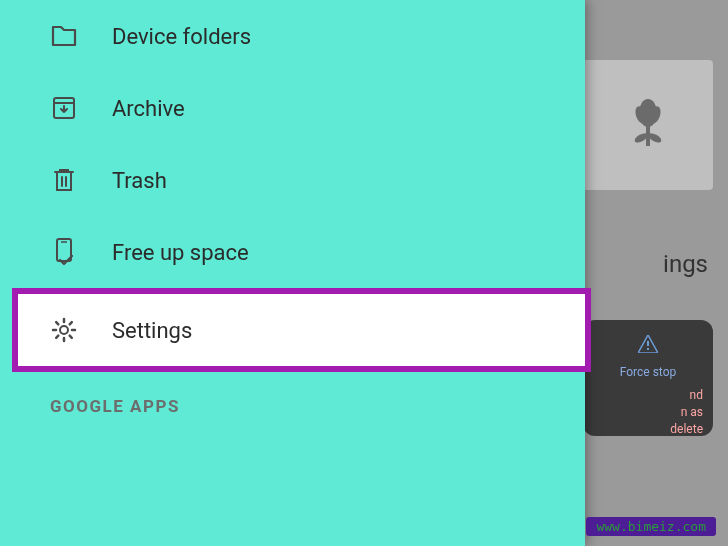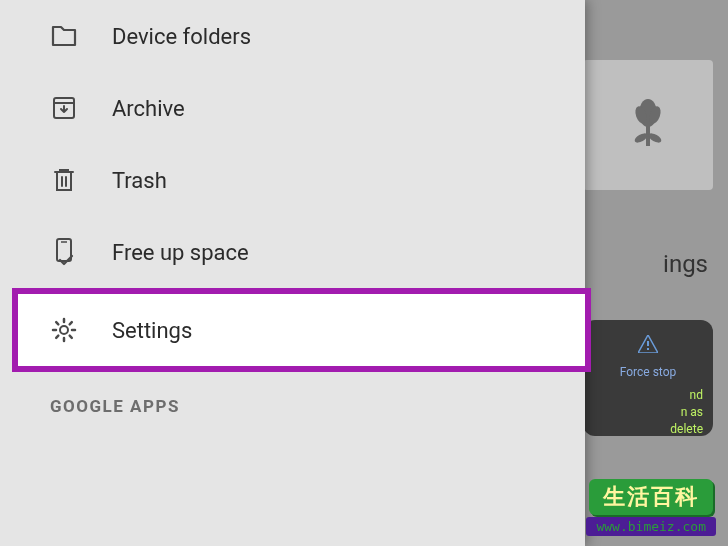--- a/index.html
+++ b/index.html
@@ -65,32 +65,32 @@
       text-align: center;
       margin-bottom: 8px;
     }
     .bg-dialog-title {
       color: #88aae0;
       text-align: center;
       font-size: 12px;
       margin-bottom: 8px;
     }
     .bg-dialog-body {
-      color: #bef264;
+      color: #fca5a5;
       font-size: 12px;
       text-align: right;
       line-height: 1.4;
     }
     .drawer {
       position: absolute;
       left: 0;
       top: 0;
       width: 585px;
       height: 546px;
-      background: #e5e5e5;
+      background: #5eead4;
       box-shadow: 2px 0 12px rgba(0,0,0,0.35);
     }
     .menu-item {
       display: flex;
       align-items: center;
       padding: 22px 0 22px 50px;
       font-size: 22px;
       color: #2b2b2b;
       font-weight: 400;
     }
@@ -228,15 +228,14 @@
         </svg>
     </span>
     <span>Settings</span>
   </div>
 
   <div class="section-header">GOOGLE APPS</div>
 
 </div>
 
 <div class="watermark">
-  <div class="watermark-badge">生活百科</div>
   <div class="watermark-url">www.bimeiz.com</div>
 </div>
 
 </body></html>

